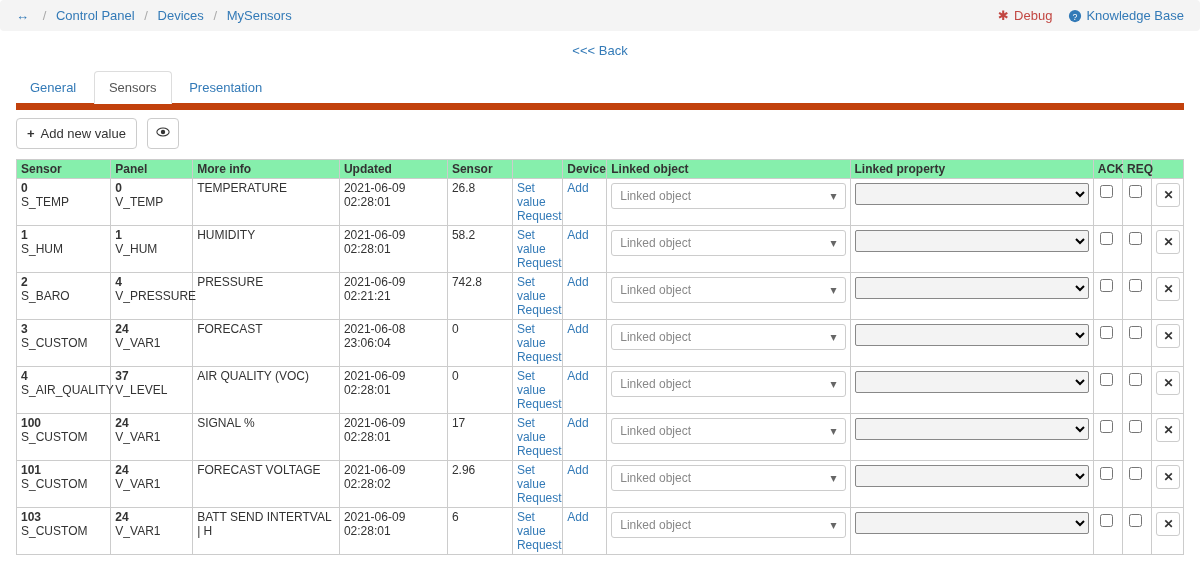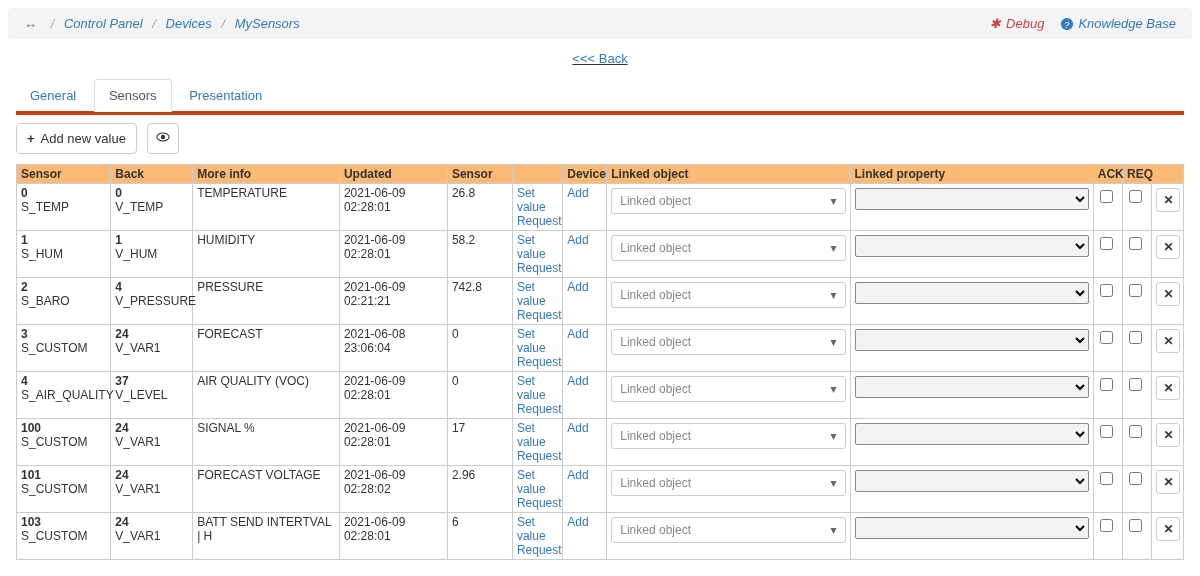--- a/index.html
+++ b/index.html
@@ -10,48 +10,47 @@
     color: #333;
     background: #fff;
   }
   .topbar {
     background: #f4f4f4;
     padding: 8px 16px;
     display: flex;
     justify-content: space-between;
     align-items: center;
     border-radius: 4px;
-    margin: 8px;
-    font-style: italic;
+    margin: 0;
   }
   .breadcrumb { color: #777; }
   .breadcrumb a, .link { color: #337ab7; text-decoration: none; cursor: pointer; }
   .breadcrumb .sep { margin: 0 6px; color: #aaa; }
   .breadcrumb .swap { color: #337ab7; margin-right: 4px; }
   .topbar-right { display: flex; gap: 16px; align-items: center; }
   .debug { color: #c24742; cursor:pointer; display:flex; align-items:center; gap:4px;}
   .kb { color: #337ab7; cursor:pointer; display:flex; align-items:center; gap:4px;}
   .icon { display:inline-flex; width:14px; height:14px; align-items:center; justify-content:center; }
-  .back-link { text-align:center; margin: 12px 0; text-decoration: underline; }
+  .back-link { text-align:center; margin: 12px 0; }
   .back-link a { color:#337ab7; cursor:pointer; }
   .content { padding: 0 16px 20px 16px; }
   .page-id { font-size: 18px; color:#555; margin: 4px 0 8px 0; }
-  .tabs { border-bottom: 4px solid #c2410c; }
+  .tabs { border-bottom: 7px solid #c2410c; }
   .tab { display:inline-block; padding: 8px 14px; color:#337ab7; cursor:pointer; position:relative; top:1px; }
   .tab.active { color:#555; border:1px solid #ddd; border-bottom:1px solid #fff; border-radius:4px 4px 0 0; background:#fff; }
   .toolbar { display:flex; gap:10px; margin: 8px 0 10px 0; }
   .btn {
     border:1px solid #ccc; background:#fff; border-radius:4px;
     padding:6px 10px; cursor:pointer; display:inline-flex; align-items:center; gap:6px;
     font-size:13px; color:#333;
   }
   .btn-small { padding:6px 8px; min-width:28px; justify-content:center; }
   table.grid { border-collapse: collapse; width: 100%; table-layout: fixed; }
   table.grid th, table.grid td { border:1px solid #ccc; padding:2px 4px; vertical-align: top; font-size:12px; text-align:left; }
-  table.grid th { font-weight:bold; background:#fdba74; }
+  table.grid th { font-weight:bold; background:#86efac; }
   .col-sensor { width: 90px; }
   .col-type { width: 78px; }
   .col-info { width: 140px; }
   .col-updated { width: 103px; }
   .col-value { width: 62px; }
   .col-actions { width: 48px; }
   .col-dev { width: 42px; }
   .col-linked { width: 232px; }
   .col-prop { width: 232px; }
   .col-ack { width: 28px; }
@@ -140,21 +139,21 @@
         <col class="col-dev">
         <col class="col-linked">
       <col class="col-prop">
         <col class="col-ack">
         <col class="col-req">
         <col class="col-del">
     </colgroup>
     <thead>
       <tr>
         <th>Sensor</th>
-        <th>Back</th>
+        <th>Panel</th>
         <th>More info</th>
         <th>Updated</th>
         <th>Sensor</th>
         <th></th>
         <th>Device</th>
         <th>Linked object</th>
         <th>Linked property</th>
         <th>ACK</th>
         <th>REQ</th>
         <th></th>

